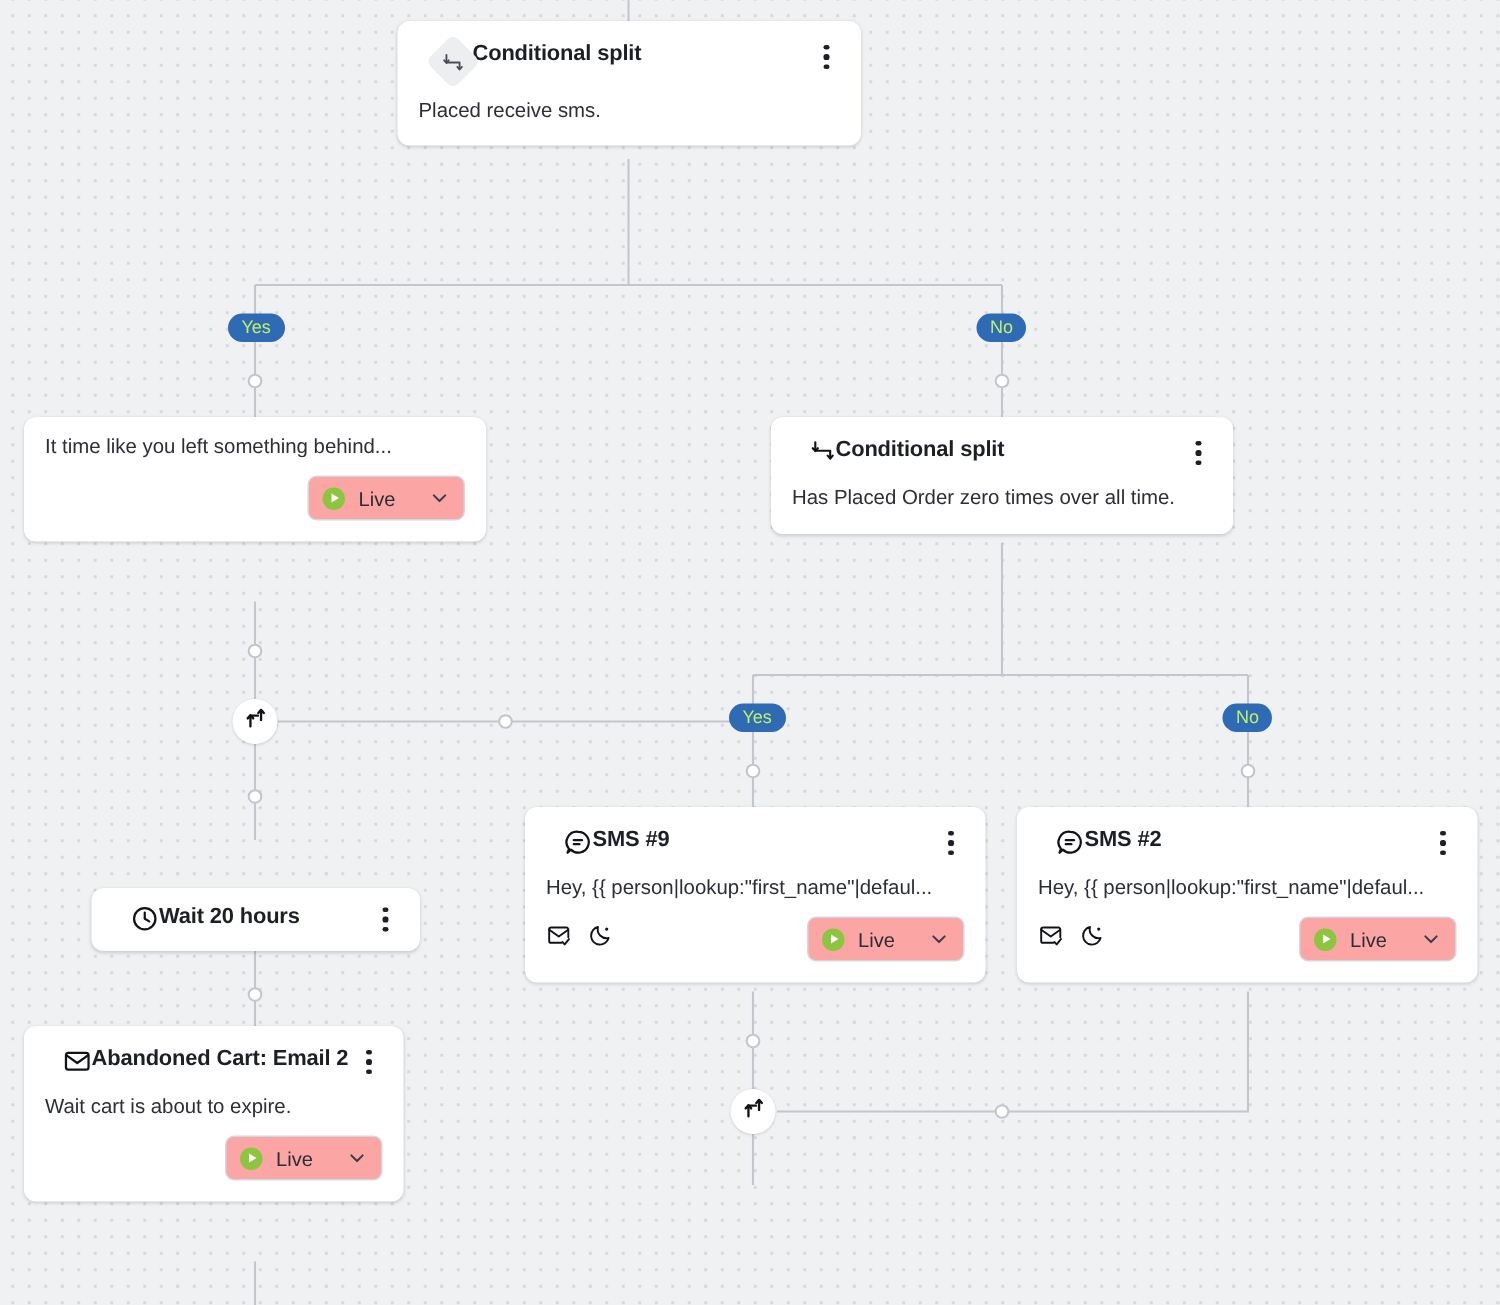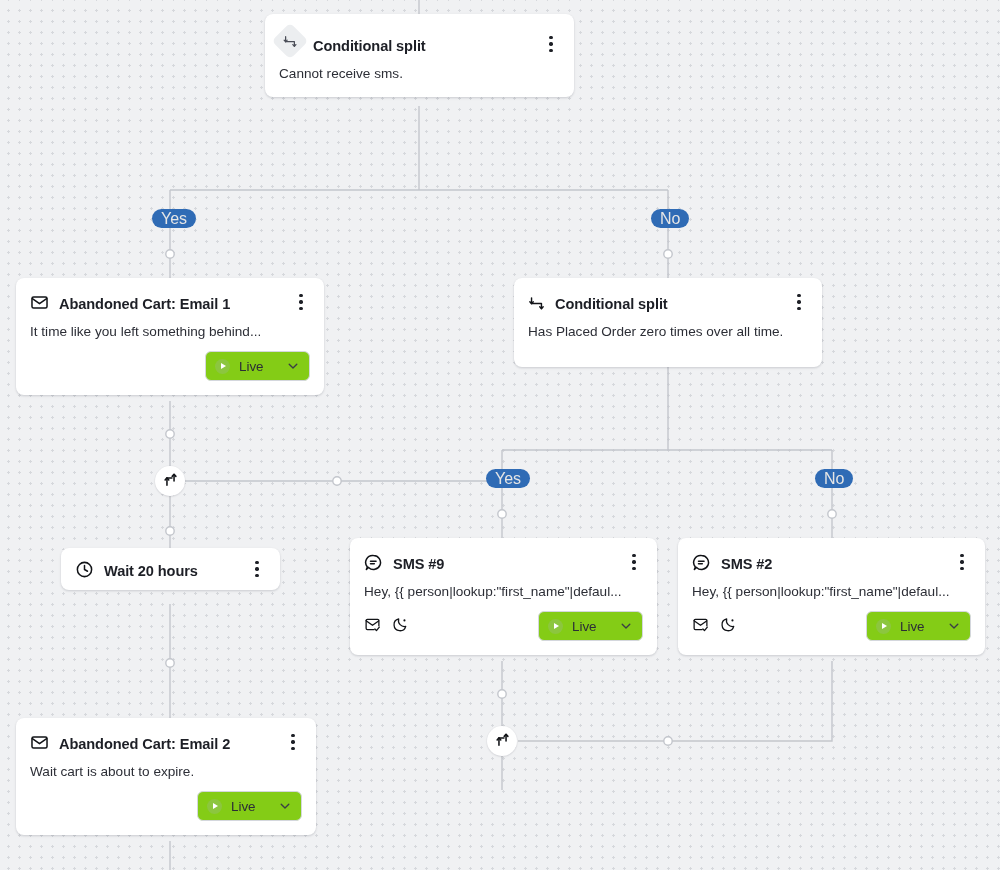--- a/index.html
+++ b/index.html
@@ -20,23 +20,23 @@
   #edges { position: absolute; inset: 0; width: 1000px; height: 870px; }
 
   
   .node {
     position: absolute;
     background: #ffffff;
     border-radius: 8px;
     box-shadow: 0 1px 2px rgba(16,24,40,.07), 0 1px 3px rgba(16,24,40,.10);
   }
   .node-head {
-    display: flex; align-items: flex-end;
+    display: flex; align-items: flex-start;
     padding: 14px 14px 0 14px;
-    gap: 10px;
+    margin-left: 12px;
   }
   .node-ico { flex: 0 0 auto; display: flex; align-items: center; justify-content: center; }
   .node-ico.diamond {
     width: 26px; height: 26px;
     background: #eceef0;
     transform: rotate(45deg);
     border-radius: 5px;
     margin-left: -2px;
   }
   .node-ico.diamond > svg { transform: rotate(-45deg); }
@@ -72,21 +72,21 @@
   .spacer { flex: 1 1 auto; }
 
   
   .status {
     display: inline-flex; align-items: center;
     gap: 9px;
     height: 30px;
     padding: 0 9px 0 9px;
     border: 1px solid #d4d7dd;
     border-radius: 6px;
-    background: #84cc16;
+    background: #fca5a5;
     cursor: pointer;
   }
   .status-dot {
     width: 15px; height: 15px; border-radius: 50%;
     background: #8cc63f;
     display: flex; align-items: center; justify-content: center;
     flex: 0 0 auto;
   }
   .status-dot::after {
     content: "";
@@ -96,22 +96,22 @@
     border-bottom: 3.4px solid transparent;
     margin-left: 2px;
   }
   .status-label { font-size: 13.4px; color: #2c2e36; min-width: 26px; }
   .status-caret { margin-left: 12px; display: flex; align-items: center; }
 
   
   .pill {
     position: absolute;
     background: #2f6bb5;
-    color: #e5e5e5;
-    font-size: 16px;
+    color: #bef264;
+    font-size: 12px;
     line-height: 19px;
     height: 19px;
     padding: 0 9px;
     border-radius: 10px;
     text-align: center;
     white-space: nowrap;
     cursor: pointer;
   }
 
   
@@ -212,38 +212,24 @@
           <path d="M16.6 16.6 L19 19.4 L21.4 16.6"></path>
         </svg>
       </span>
       <span class="node-title">Conditional split</span>
       <span class="kebab">
         <i></i>
           <i></i>
           <i></i>
       </span>
     </div>
-    <div class="node-sub" style="padding-bottom:16px;">Cannot receive sms.</div>
+    <div class="node-sub" style="padding-bottom:16px;">Placed receive sms.</div>
   </div>
 
   <div class="node" style="left:16px; top:278px; width:308px;">
-    <div class="node-head">
-      <span class="node-ico">
-        <svg width="19" height="19" viewBox="0 0 24 24" fill="none" stroke="#111317" stroke-width="1.9" stroke-linecap="round" stroke-linejoin="round">
-          <rect x="2.5" y="5" width="19" height="14" rx="2"></rect>
-          <path d="M3 7 L12 13.5 L21 7"></path>
-        </svg>
-      </span>
-      <span class="node-title">Abandoned Cart: Email 1</span>
-      <span class="kebab">
-        <i></i>
-          <i></i>
-          <i></i>
-      </span>
-    </div>
     <div class="node-sub">It time like you left something behind...</div>
     <div class="node-foot">
       <span class="spacer"></span>
       <span class="status">
         <span class="status-dot"></span>
         <span class="status-label">Live</span>
         <span class="status-caret">
           <svg width="14" height="14" viewBox="0 0 24 24" fill="none" stroke="#3a3d45" stroke-width="2.3" stroke-linecap="round" stroke-linejoin="round">
             <path d="M5.5 9 L12 15.5 L18.5 9"></path>
           </svg>
@@ -261,24 +247,24 @@
           <path d="M16.6 16.6 L19 19.4 L21.4 16.6"></path>
         </svg>
       </span>
       <span class="node-title">Conditional split</span>
       <span class="kebab">
         <i></i>
           <i></i>
           <i></i>
       </span>
     </div>
-    <div class="node-sub" style="padding-bottom:28px;">Has Placed Order zero times over all time.</div>
-  </div>
-
-  <div class="node" style="left:61px; top:548px; width:219px;">
+    <div class="node-sub" style="padding-bottom:17px;">Has Placed Order zero times over all time.</div>
+  </div>
+
+  <div class="node" style="left:61px; top:592px; width:219px;">
     <div class="node-head" style="padding:11px 14px 11px 14px;">
       <span class="node-ico">
         <svg width="19" height="19" viewBox="0 0 24 24" fill="none" stroke="#111317" stroke-width="1.9" stroke-linecap="round" stroke-linejoin="round">
           <circle cx="12" cy="12" r="9"></circle>
           <path d="M12 6.8 L12 12 L15.8 14.2"></path>
         </svg>
       </span>
       <span class="node-title">Wait 20 hours</span>
       <span class="kebab">
         <i></i>
@@ -375,21 +361,21 @@
         <span class="status-label">Live</span>
         <span class="status-caret">
           <svg width="14" height="14" viewBox="0 0 24 24" fill="none" stroke="#3a3d45" stroke-width="2.3" stroke-linecap="round" stroke-linejoin="round">
             <path d="M5.5 9 L12 15.5 L18.5 9"></path>
           </svg>
         </span>
       </span>
     </div>
   </div>
 
-  <div class="node" style="left:16px; top:718px; width:300px;">
+  <div class="node" style="left:16px; top:684px; width:253px;">
     <div class="node-head">
       <span class="node-ico">
         <svg width="19" height="19" viewBox="0 0 24 24" fill="none" stroke="#111317" stroke-width="1.9" stroke-linecap="round" stroke-linejoin="round">
           <rect x="2.5" y="5" width="19" height="14" rx="2"></rect>
           <path d="M3 7 L12 13.5 L21 7"></path>
         </svg>
       </span>
       <span class="node-title">Abandoned Cart: Email 2</span>
       <span class="kebab">
         <i></i>

